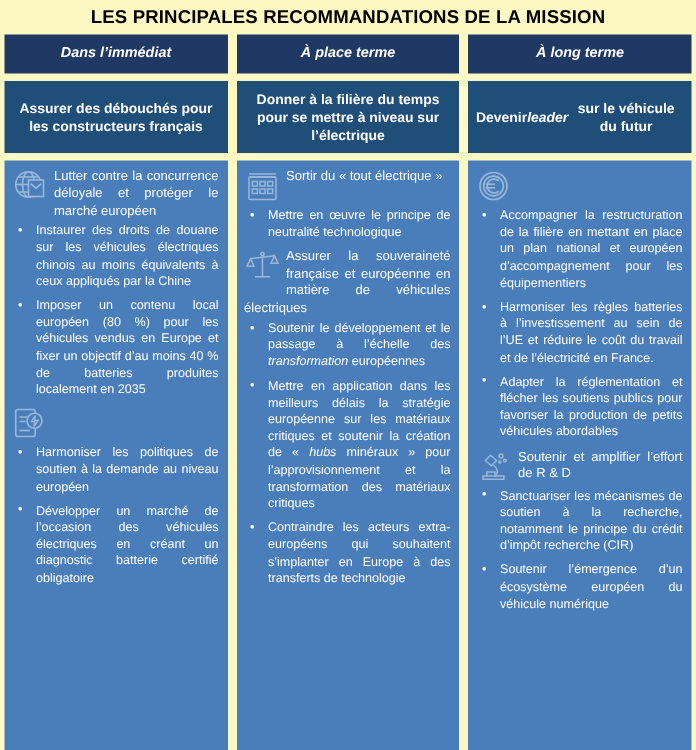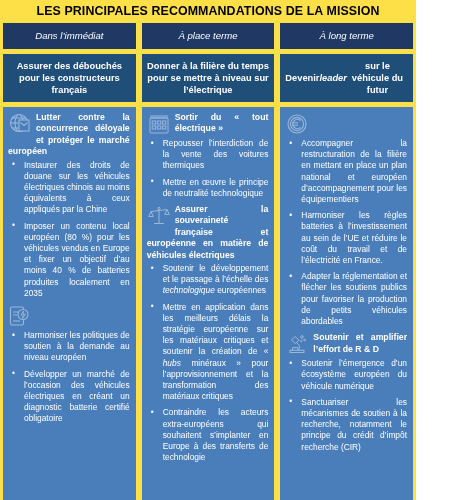--- a/index.html
+++ b/index.html
@@ -4,24 +4,24 @@
 <style>
   * { box-sizing: border-box; margin: 0; padding: 0; }
   html, body {
     width: 464px;
     height: 500px;
     background: #ffffff;
     font-family: "Liberation Sans", sans-serif;
     overflow: hidden;
   }
   .page {
-    width: 416px;
+    width: 464px;
     height: 500px;
     position: relative;
-    background: #fde047;
+    background: #fef9c3;
   }
 
   
   .main-title {
     text-align: center;
     font-size: 12.4px;
     font-weight: bold;
     letter-spacing: 0.1px;
     color: #000000;
     padding-top: 4px;
@@ -40,21 +40,21 @@
     display: flex;
     flex-direction: column;
     min-width: 0;
   }
 
   
   .col-header {
     background: #1f3864;
     color: #ffffff;
     font-style: italic;
-    font-weight: normal;
+    font-weight: bold;
     font-size: 9.6px;
     text-align: center;
     height: 26px;
     line-height: 26px;
     margin-bottom: 5px;
   }
 
   
   .col-objective {
     background: #1f4e79;
@@ -80,21 +80,21 @@
     font-size: 8.4px;
     line-height: 11.2px;
     overflow: hidden;
   }
 
   
   .section {
     margin-bottom: 3px;
   }
   .section-head {
-    font-weight: bold;
+    font-weight: normal;
     font-size: 8.7px;
     line-height: 11.4px;
     text-align: justify;
     color: #ffffff;
     margin-bottom: 2px;
   }
   .sec-icon {
     float: left;
     width: 24px;
     height: 24px;
@@ -201,41 +201,40 @@
                 <rect x="10.3" y="9" width="3.4" height="3"></rect>
                 <rect x="15.4" y="9" width="3.4" height="3"></rect>
                 <rect x="5.2" y="14" width="3.4" height="3"></rect>
                 <rect x="10.3" y="14" width="3.4" height="3"></rect>
                 <rect x="15.4" y="14" width="3.4" height="3"></rect>
               </svg>
             </span>
             <span>Sortir du « tout électrique »</span>
           </div>
           <ul class="bullets">
-            <li>Repousser l’interdiction de la vente des voitures thermiques</li>
             <li>Mettre en œuvre le principe de neutralité technologique</li>
           </ul>
         </div>
 
         <div class="section">
           <div class="section-head">
             <span class="sec-icon">
               <svg viewBox="0 0 24 24" fill="none" stroke="#dce6f2" stroke-width="1">
                 <line x1="12" y1="5" x2="12" y2="19"></line>
                 <line x1="7" y1="19.5" x2="17" y2="19.5"></line>
                 <line x1="4" y1="7.5" x2="20" y2="5.5"></line>
                 <path d="M4 7.5 L1.7 12.5 h4.6 z"></path>
                 <path d="M20 5.5 L17.7 10.5 h4.6 z"></path>
                 <circle cx="12" cy="4.4" r="1.1"></circle>
               </svg>
             </span>
             <span>Assurer la souveraineté française et européenne en matière de véhicules électriques</span>
           </div>
           <ul class="bullets">
-            <li>Soutenir le développement et le passage à l’échelle des <i>technologique</i> européennes</li>
+            <li>Soutenir le développement et le passage à l’échelle des <i>transformation</i> européennes</li>
             <li>Mettre en application dans les meilleurs délais la stratégie européenne sur les matériaux critiques et soutenir la création de « <i>hubs</i> minéraux » pour l’approvisionnement et la transformation des matériaux critiques</li>
             <li>Contraindre les acteurs extra-européens qui souhaitent s’implanter en Europe à des transferts de technologie</li>
           </ul>
         </div>
 
       </div>
     </div>
 
     <div class="col">
       <div class="col-header">À long terme</div>
@@ -270,22 +269,22 @@
                 <rect x="5" y="18.3" width="14" height="2.2"></rect>
                 <path d="M7.5 18.3 v-2.6 h5.5 v2.6"></path>
                 <circle cx="17" cy="5" r="1.3"></circle>
                 <circle cx="19.6" cy="8" r="0.9"></circle>
                 <circle cx="16.2" cy="9" r="0.7"></circle>
               </svg>
             </span>
             <span>Soutenir et amplifier l’effort de R &amp; D</span>
           </div>
           <ul class="bullets">
+            <li>Sanctuariser les mécanismes de soutien à la recherche, notamment le principe du crédit d’impôt recherche (CIR)</li>
             <li>Soutenir l’émergence d’un écosystème européen du véhicule numérique</li>
-            <li>Sanctuariser les mécanismes de soutien à la recherche, notamment le principe du crédit d’impôt recherche (CIR)</li>
           </ul>
         </div>
 
       </div>
     </div>
 
   </div>
 </div>
 
 </body></html>

